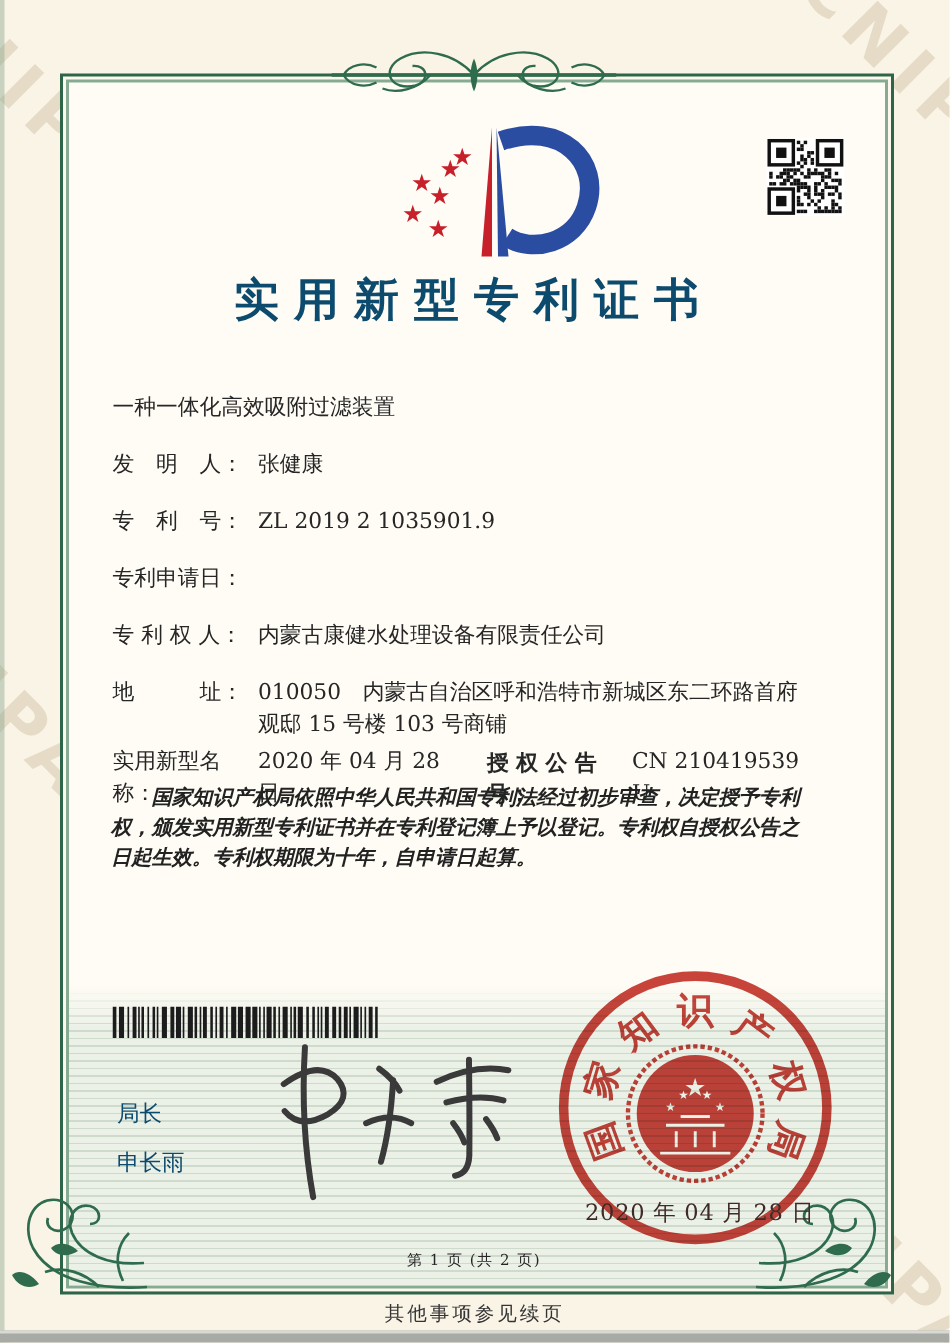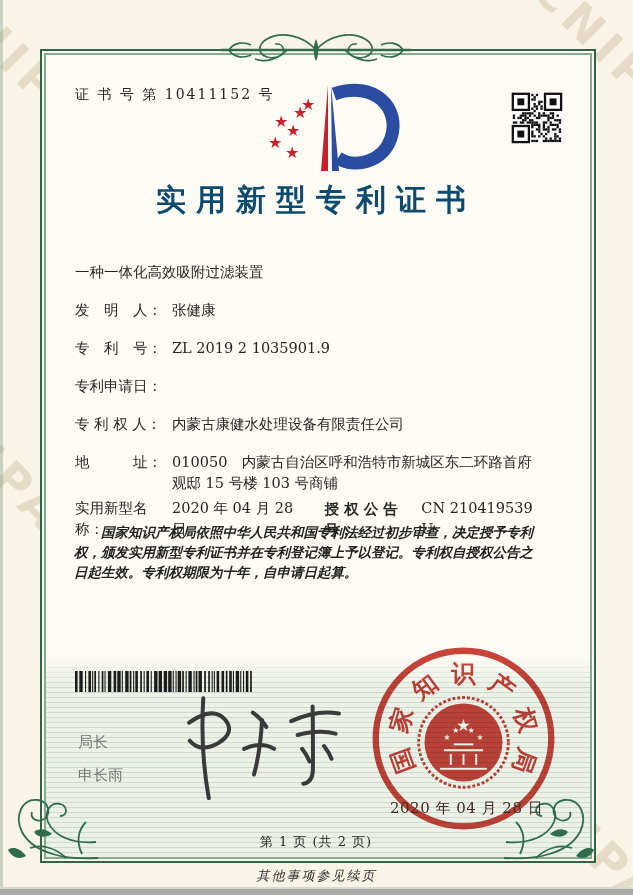--- a/index.html
+++ b/index.html
@@ -47,31 +47,31 @@
   .fvalue{flex:1 1 auto;}
   .flabel2{margin-left:26px;white-space:pre-wrap;font-weight:bold;}
 
   .paras{position:absolute;left:74px;top:522px;width:470px;font-size:13.5px;line-height:20px;
          font-style:italic;color:#222;}
   .paras p{margin:0;text-indent:2em;font-weight:bold;}
 
   .barcode{position:absolute;left:75px;top:671px;}
 
   .signer{position:absolute;left:78px;top:726px;font-size:15px;line-height:33px;
-          font-family:"DejaVu Sans","Liberation Sans",sans-serif;color:#737373;}
+          font-family:"DejaVu Sans","Liberation Sans",sans-serif;color:#0c4a6e;}
   .signature{position:absolute;left:168px;top:686px;transform:rotate(-2deg);}
 
   .seal{position:absolute;left:366px;top:641px;mix-blend-mode:multiply;opacity:.92;}
   .seal-date{position:absolute;left:390px;top:799px;width:160px;font-size:15px;
              letter-spacing:.5px;color:#3f2a26;}
 
   .page-indicator{position:absolute;left:40px;top:833px;width:552px;text-align:center;
-                  font-size:13px;letter-spacing:1px;}
+                  font-size:10px;letter-spacing:1px;}
   .footer-note{position:absolute;left:0;top:867px;width:633px;text-align:center;
-               font-size:13px;font-style:italic;letter-spacing:2px;color:#333;}
+               font-size:13px;letter-spacing:2px;color:#333;}
 
   .seal-char{font-size:25px;font-weight:bold;fill:#c5352c;
              font-family:"DejaVu Serif","Liberation Serif",serif;}
   .star{fill:#c8202a;font-size:16px;font-family:"DejaVu Sans",sans-serif;}
 </style>
 </head>
 <body>
 
 <div id="page">
 
@@ -110,21 +110,20 @@
   <svg class="ornament corner-right" width="96" height="92" viewBox="0 0 96 92">
     <g stroke="#2f6b4d" fill="none" stroke-width="1.8">
       <path d="M92,88 C60,90 28,84 16,62 C8,46 16,28 32,30 C44,32 46,46 36,50 C30,52 24,48 26,42"></path>
       <path d="M90,72 C66,74 48,66 42,52 C38,42 44,32 54,34 C62,36 62,46 54,46"></path>
       <path d="M60,88 C50,78 36,74 24,78 M76,84 C70,72 72,60 80,52"></path>
       <path d="M20,86 C14,78 6,76 2,80 C6,88 14,90 20,86 Z" fill="#2f6b4d" stroke="none"></path>
       <path d="M46,64 C40,58 32,58 28,62 C32,68 40,68 46,64 Z" fill="#2f6b4d" stroke="none"></path>
     </g>
   </svg>
 
-  <div class="cert-no">证 书 号 第 10411152 号</div>
 
   <svg class="logo" width="175" height="100" viewBox="0 0 175 100">
     <text class="star" x="48" y="56" font-size="17">★</text>
     <text class="star" x="36" y="47" font-size="11">★</text>
     <text class="star" x="55" y="38" font-size="12">★</text>
     <text class="star" x="30" y="68" font-size="11">★</text>
     <text class="star" x="47" y="78" font-size="13">★</text>
     <text class="star" x="63" y="30" font-size="8">★</text>
     <polygon points="90,5 83,91 90,91" fill="#c8202a"></polygon>
     <polygon points="93,5 94,91 101,91" fill="#2b4da1"></polygon>

